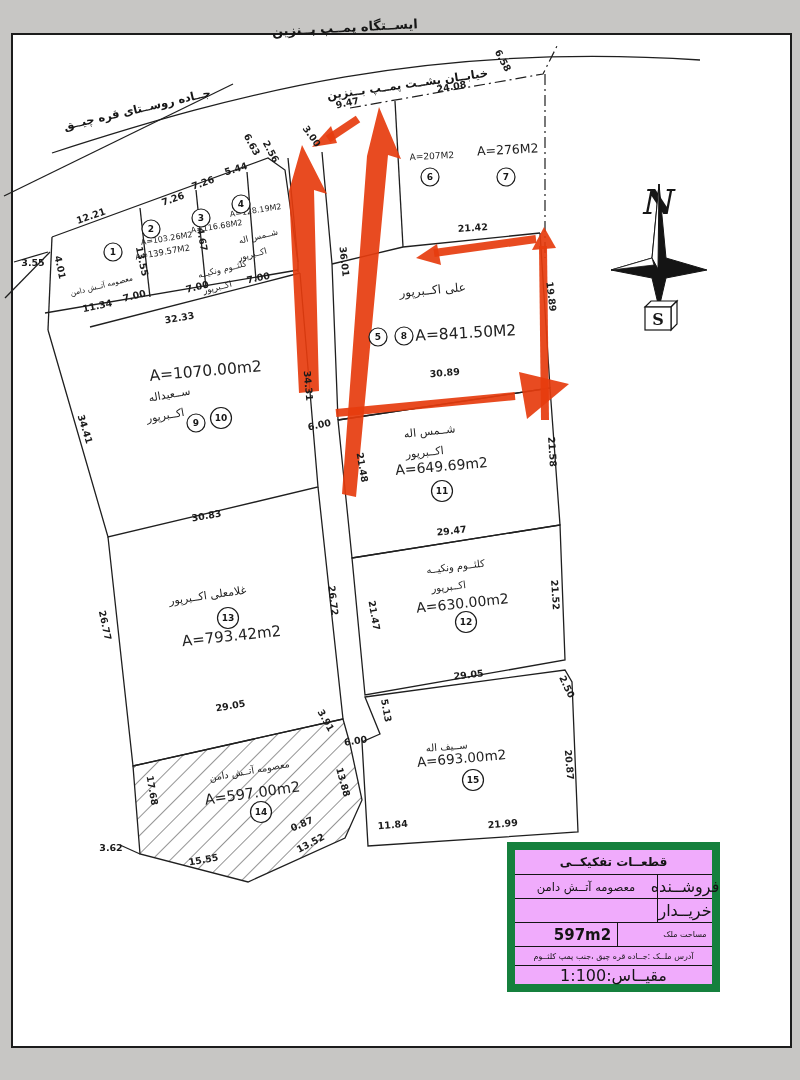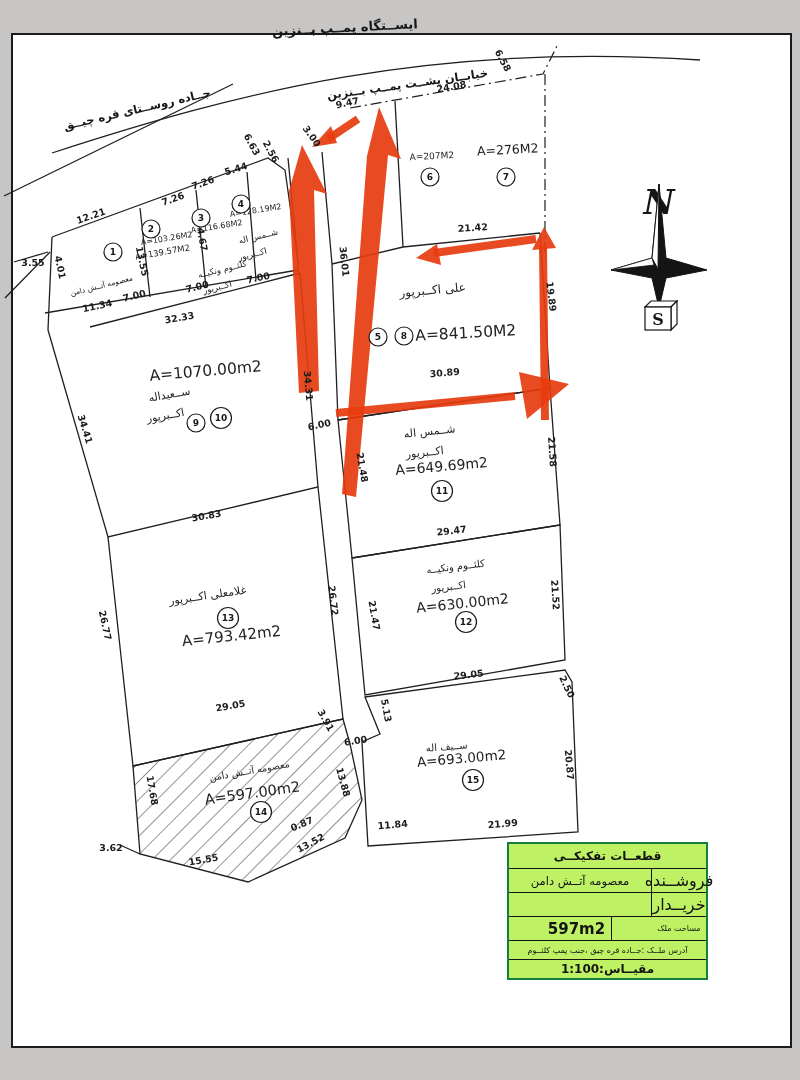--- a/index.html
+++ b/index.html
@@ -11,33 +11,33 @@
   .dim{font-weight:bold;font-size:9.5px;text-anchor:middle;fill:#1b1b1b;}
   .plbl{text-anchor:middle;fill:#222;}
   .rtl{direction:rtl;}
   .ln{stroke:#1f1f1f;stroke-width:1.3;fill:none;}
   .dash{stroke:#1f1f1f;stroke-width:1.2;fill:none;stroke-dasharray:11 4 2 4;}
   .arrow{fill:#e63c0e;stroke:none;opacity:.92;}
   .arrowln{stroke:#e63c0e;stroke-width:8;opacity:.92;fill:none;}
   .circ{fill:#fff;stroke:#1b1b1b;stroke-width:1.2;}
   .circn{font-size:9px;font-weight:bold;text-anchor:middle;}
   
-  .tbl{position:absolute;left:507px;top:842px;width:197px;border:2px solid #15803d;
-       background:#bef264;direction:rtl;color:#141414;}
+  .tbl{position:absolute;left:507px;top:842px;width:197px;border:8px solid #15803d;
+       background:#f0abfc;direction:rtl;color:#141414;}
   .tr{border-bottom:1.5px solid #141414;display:flex;align-items:center;}
   .tr:last-child{border-bottom:none;}
   .th{justify-content:center;height:24px;font-size:12px;font-weight:bold;}
   .two{height:23px;}
   .lblc{width:54px;min-width:54px;align-self:stretch;display:flex;align-items:center;
         justify-content:center;border-left:1.5px solid #141414;font-size:16px;}
   .lblc.sm{font-size:8px;padding-left:40px;}
   .valc{flex:1;text-align:center;font-size:11.5px;}
   .valc.latin{direction:ltr;font-size:15px;font-weight:bold;padding-left:33px;}
   .addr{height:18px;justify-content:center;font-size:8px;}
-  .scale{height:18px;justify-content:center;font-size:12px;font-weight:bold;}
+  .scale{height:18px;justify-content:center;font-size:16px;font-weight:normal;}
 </style>
 </head>
 <body>
 
 <div id="stage">
 <svg width="800" height="1080" viewBox="0 0 800 1080">
   <defs>
     <pattern id="hatch" patternUnits="userSpaceOnUse" width="13" height="13" patternTransform="rotate(-45)">
       <line x1="0" y1="0" x2="13" y2="0" stroke="#2a2a2a" stroke-width="1"></line>
     </pattern>

